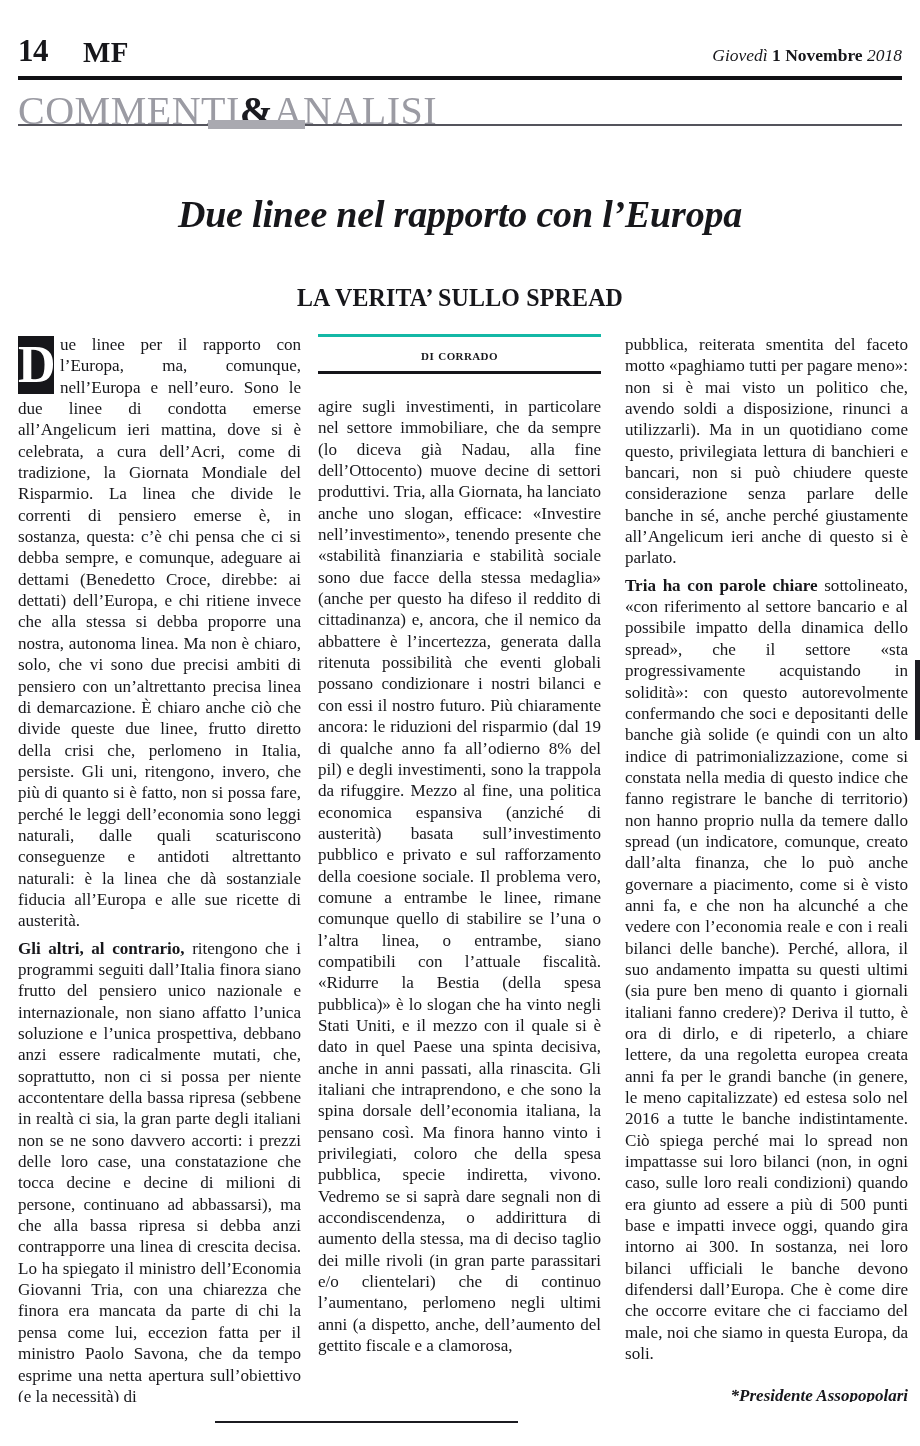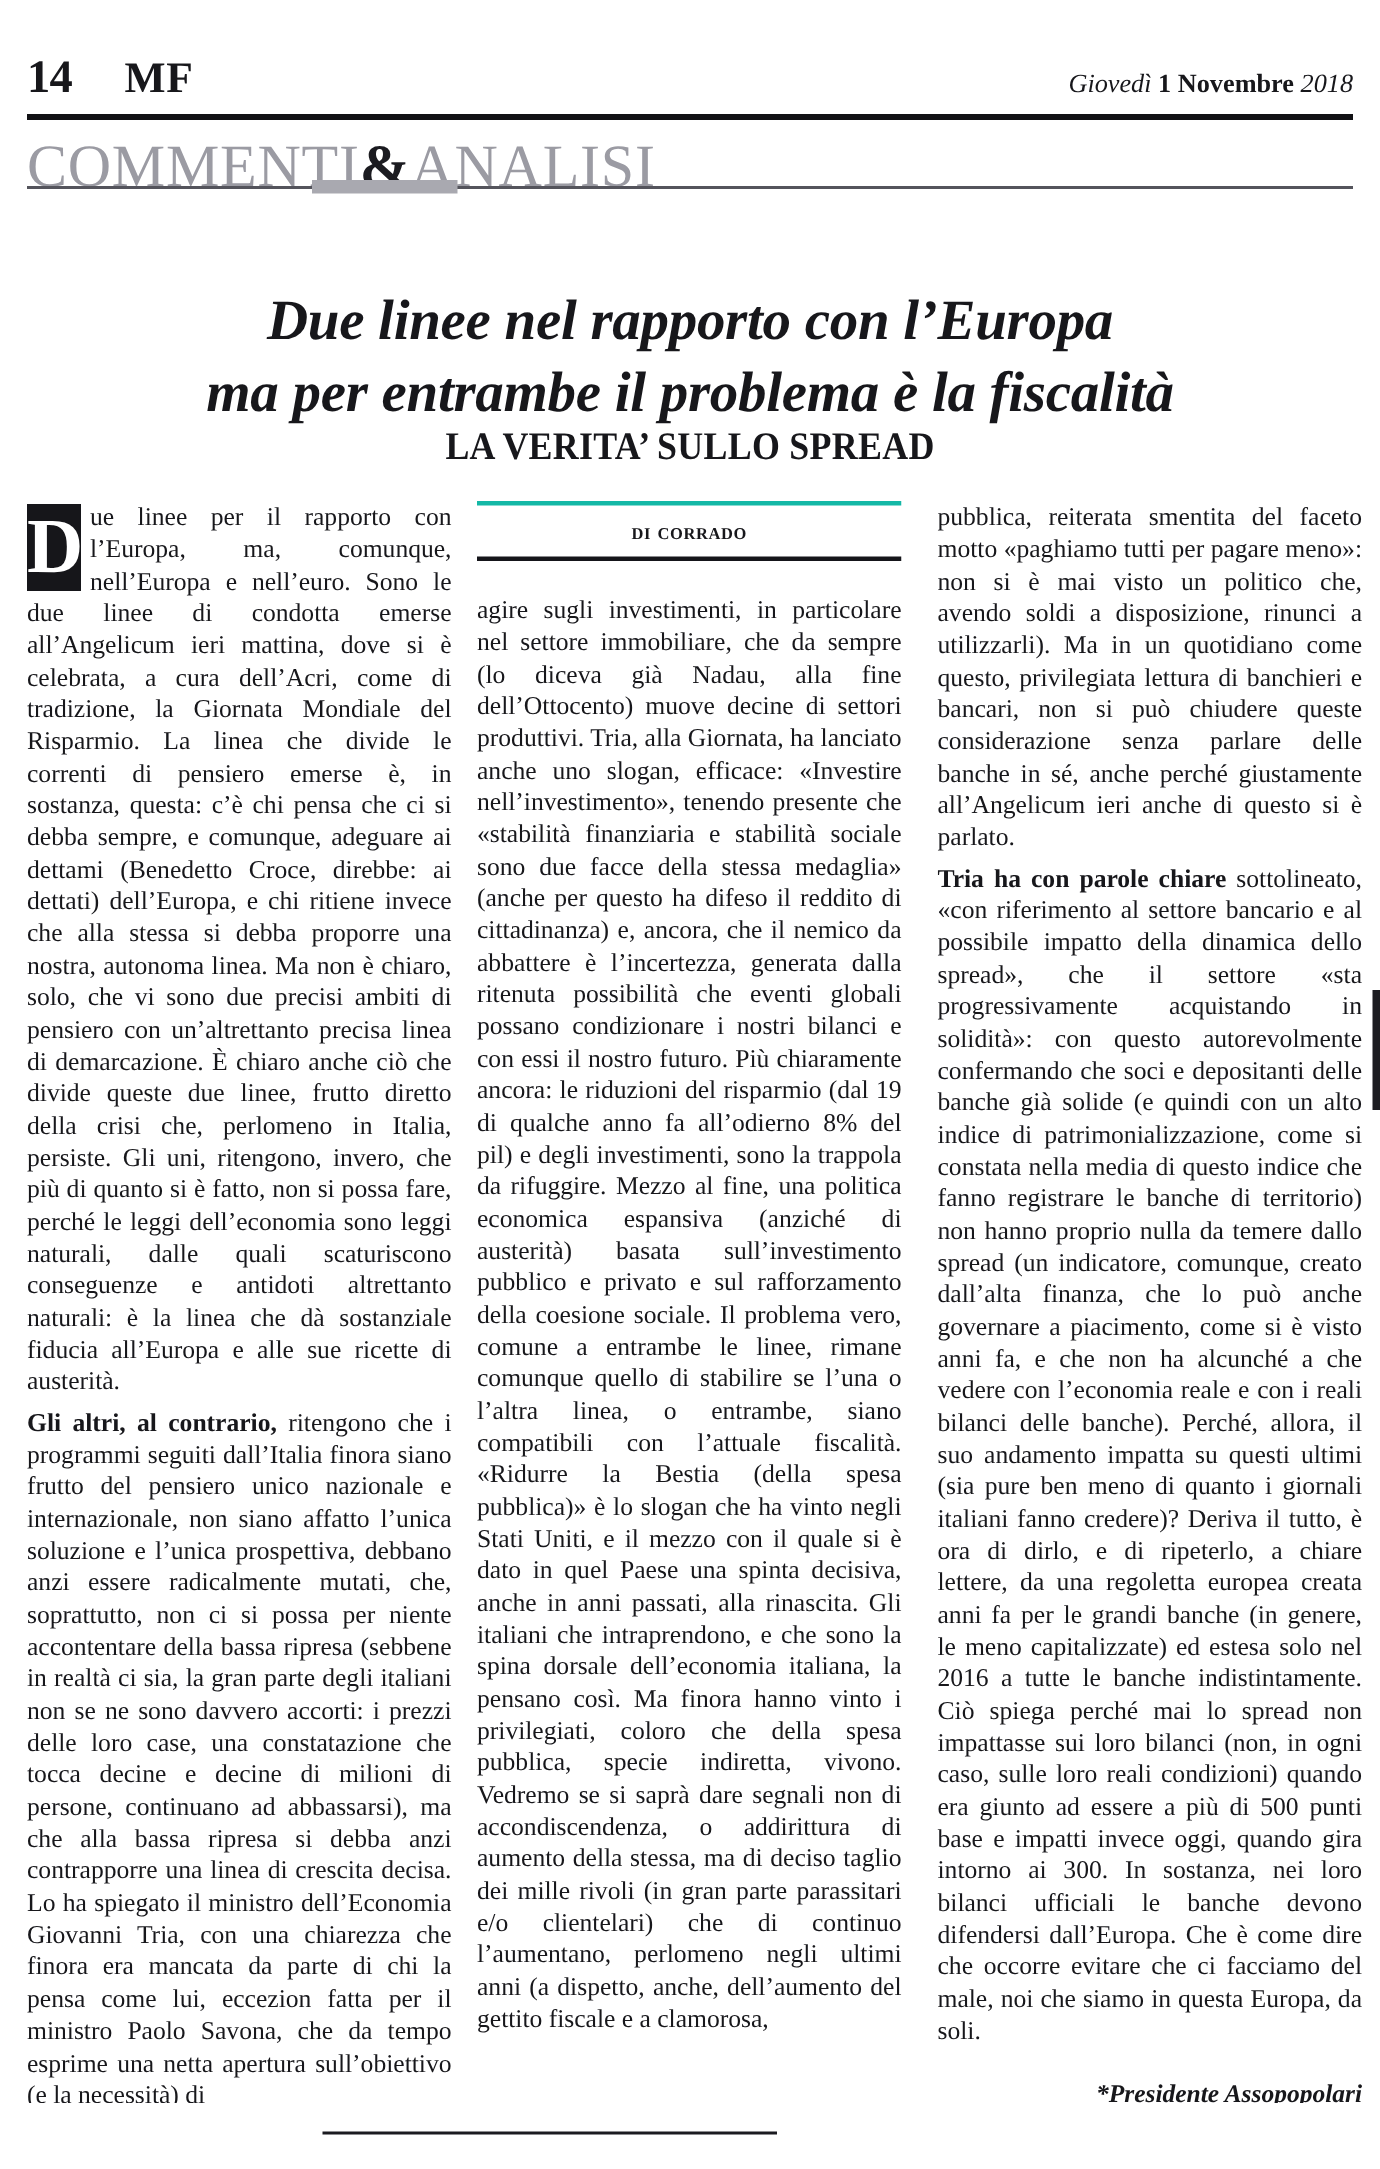--- a/index.html
+++ b/index.html
@@ -260,21 +260,20 @@
   <div class="rule-thick"></div>
 
   <div class="section-band">
     <div class="section-title"><span>COMMENTI</span><span class="amp">&amp;</span><span>ANALISI</span></div>
     <div class="section-underline"></div>
     <div class="section-tab"></div>
   </div>
 
   <div class="headline">
     <div>Due linee nel rapporto con l’Europa</div>
-    <div>ma per entrambe il problema è la fiscalità</div>
   </div>
 
   <div class="kicker">LA VERITA’ SULLO SPREAD</div>
 
   <div class="cols">
 
     <div class="col col-1">
       <p class="body"><span class="dropcap">D</span><span>ue linee per il rapporto con l’Europa, ma, comunque, nell’Europa e nell’euro. Sono le due linee di condotta emerse all’Angelicum ieri mattina, dove si è celebrata, a cura dell’Acri, come di tradizione, la Giornata Mondiale del Risparmio. La linea che divide le correnti di pensiero emerse è, in sostanza, questa: c’è chi pensa che ci si debba sempre, e comunque, adeguare ai dettami (Benedetto Croce, direbbe: ai dettati) dell’Europa, e chi ritiene invece che alla stessa si debba proporre una nostra, autonoma linea. Ma non è chiaro, solo, che vi sono due precisi ambiti di pensiero con un’altrettanto precisa linea di demarcazione. È chiaro anche ciò che divide queste due linee, frutto diretto della crisi che, perlomeno in Italia, persiste. Gli uni, ritengono, invero, che più di quanto si è fatto, non si possa fare, perché le leggi dell’economia sono leggi naturali, dalle quali scaturiscono conseguenze e antidoti altrettanto naturali: è la linea che dà sostanziale fiducia all’Europa e alle sue ricette di austerità.</span></p>
       <p class="body"><span class="lead-bold">Gli altri, al contrario,</span><span> ritengono che i programmi seguiti dall’Italia finora siano frutto del pensiero unico nazionale e internazionale, non siano affatto l’unica soluzione e l’unica prospettiva, debbano anzi essere radicalmente mutati, che, soprattutto, non ci si possa per niente accontentare della bassa ripresa (sebbene in realtà ci sia, la gran parte degli italiani non se ne sono davvero accorti: i prezzi delle loro case, una constatazione che tocca decine e decine di milioni di persone, continuano ad abbassarsi), ma che alla bassa ripresa si debba anzi contrapporre una linea di crescita decisa. Lo ha spiegato il ministro dell’Economia Giovanni Tria, con una chiarezza che finora era mancata da parte di chi la pensa come lui, eccezion fatta per il ministro Paolo Savona, che da tempo esprime una netta apertura sull’obiettivo (e la necessità) di</span></p>
     </div>

